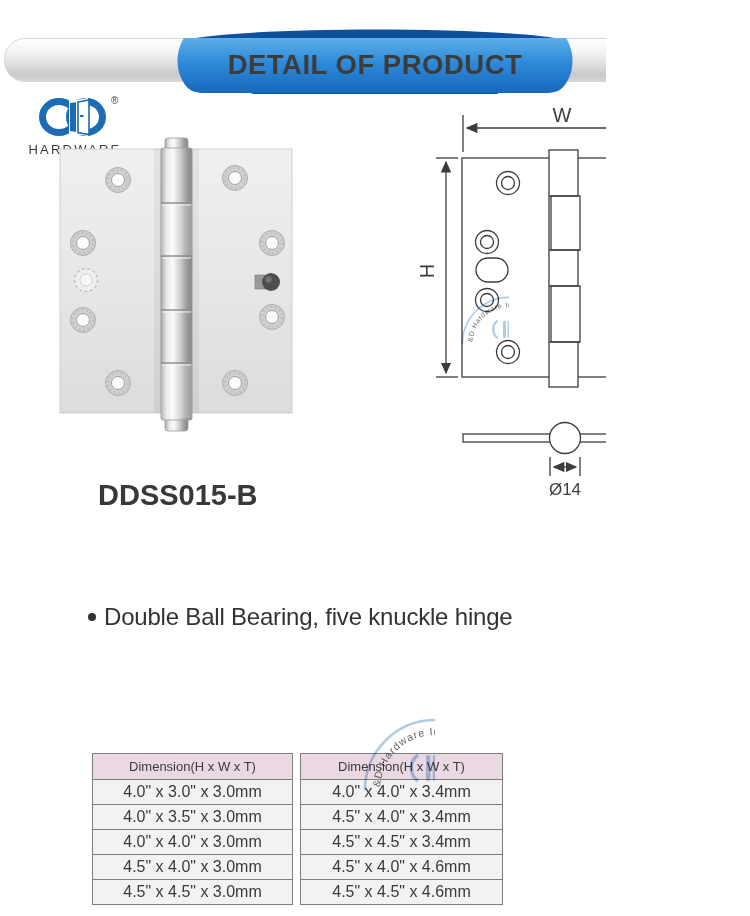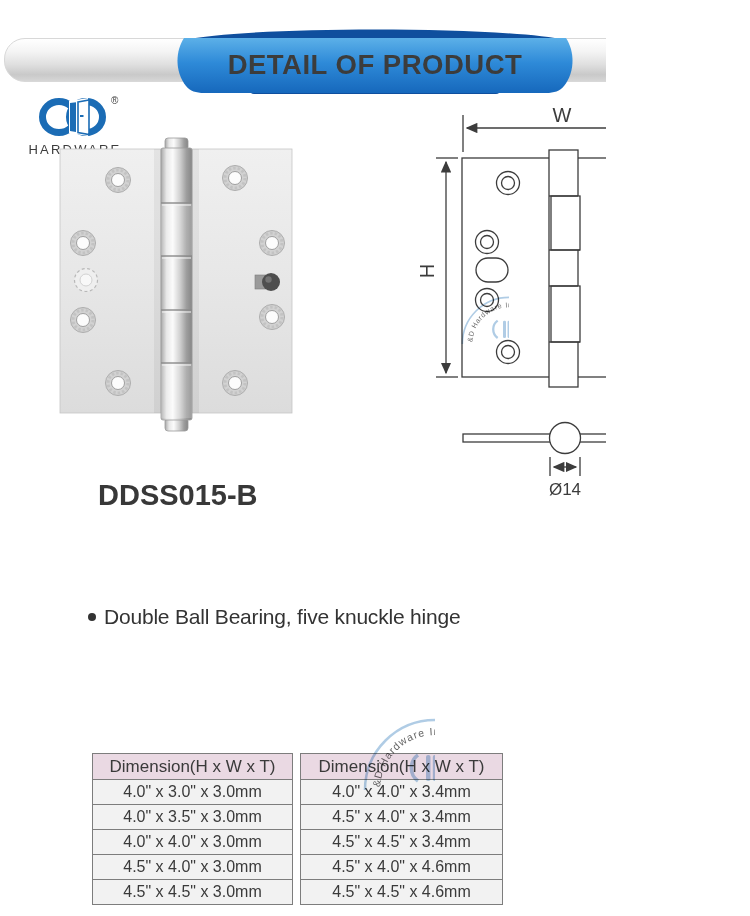--- a/index.html
+++ b/index.html
@@ -25,27 +25,27 @@
 
   
   .stamp{position:absolute;mix-blend-mode:multiply;opacity:.8;pointer-events:none;z-index:4;}
   .stamp-small{left:409px;top:244px;width:100px;height:100px;}
   .stamp-big{left:285px;top:640px;width:150px;height:150px;}
 
   .code{position:absolute;left:98px;top:479px;font-size:29px;font-weight:bold;color:#383838;letter-spacing:0;text-align:center;}
   .title{position:absolute;left:90px;top:559px;font-size:27px;font-weight:bold;color:#383838;letter-spacing:-0.3px;white-space:nowrap;}
 
   ul.bullets{position:absolute;left:88px;top:599px;width:600px;margin:0;padding:0;list-style:none;}
-  ul.bullets li{position:relative;padding-left:16px;font-size:21px;line-height:36px;color:#333;letter-spacing:-0.2px;}
+  ul.bullets li{position:relative;padding-left:16px;font-size:24px;line-height:36px;color:#333;letter-spacing:-0.2px;}
   ul.bullets li::before{content:"";position:absolute;left:0;top:14px;width:8px;height:8px;border-radius:50%;background:#333;}
 
   table.dim-table{position:absolute;top:753px;border-collapse:collapse;table-layout:fixed;}
   table.dim-table td{border:1px solid #7d7d7d;text-align:center;vertical-align:middle;
                      color:#3a3a3a;padding:0 4px;}
-  table.dim-table td.hdr{background:#ead9e3;height:25px;font-size:17px;}
+  table.dim-table td.hdr{background:#ead9e3;height:25px;font-size:13px;}
   table.dim-table td.row{background:#f2f2f2;height:24px;font-size:16px;}
   .t-left{left:92px;width:201px;}
   .t-right{left:300px;width:203px;}
 
   svg text{fill:#3c3c3c;}
 </style>
 </head>
 <body>
 
 <div class="page">

